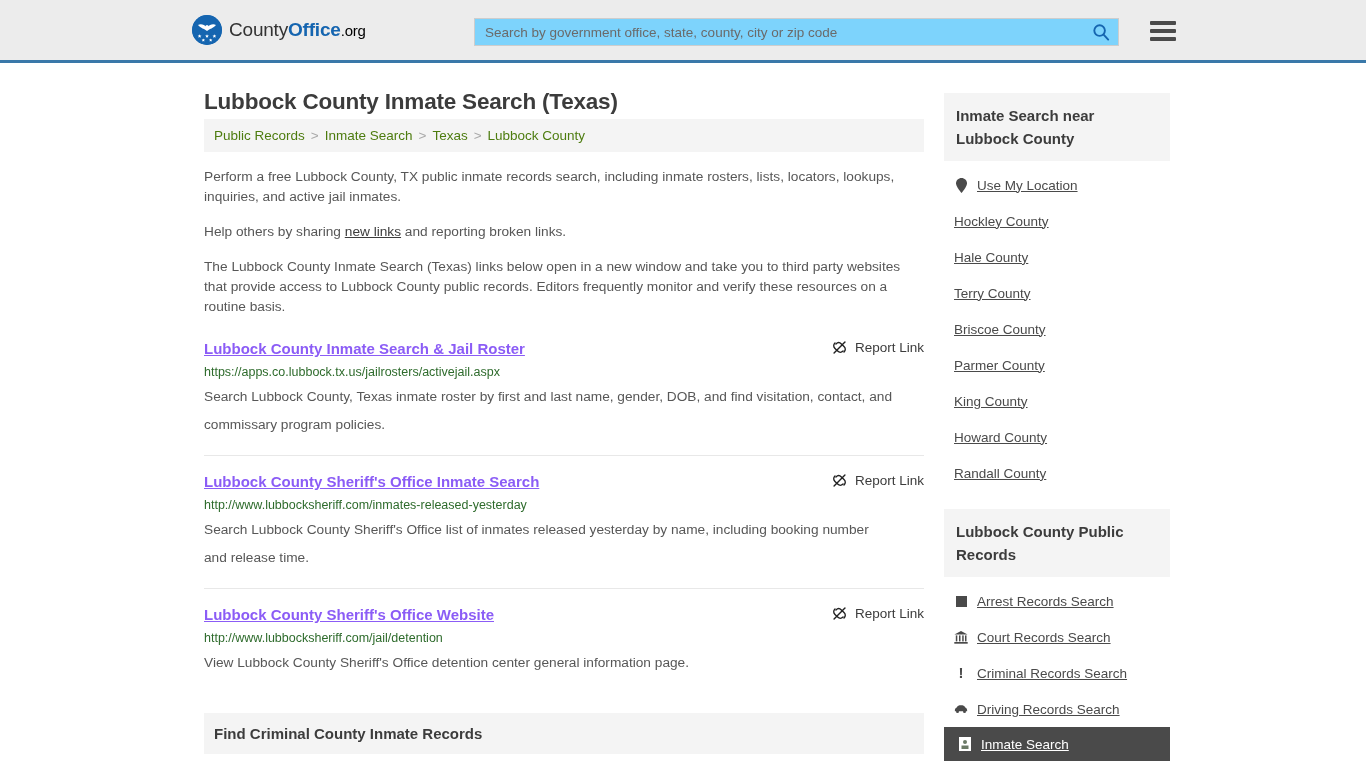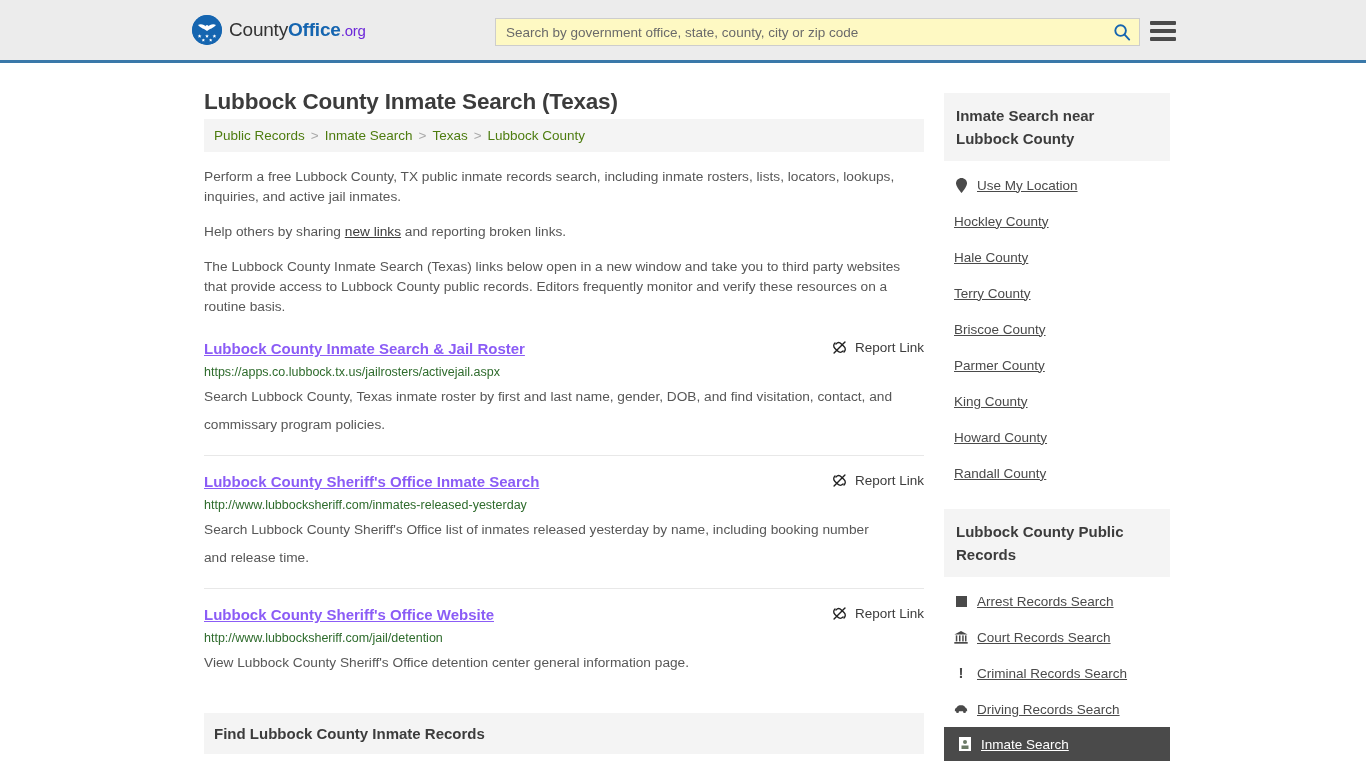--- a/index.html
+++ b/index.html
@@ -39,29 +39,29 @@
   }
   .brand-mark svg { position: absolute; top: 0; left: 0; }
   .brand-text {
     font-size: 19px;
     margin-left: 7px;
     letter-spacing: -0.2px;
     white-space: nowrap;
   }
   .brand-text .b-county { color: #333333; }
   .brand-text .b-office { color: #1565b0; font-weight: bold; }
-  .brand-text .b-org { color: #6d28d9; font-size: 15px; }
+  .brand-text .b-org { color: #000000; font-size: 15px; }
 
   .search-wrap {
     position: absolute;
-    left: 495px;
+    left: 474px;
     top: 18px;
     width: 645px;
     height: 28px;
-    background: #fef9c3;
+    background: #7dd3fc;
     border: 1px solid #cdcdcd;
     display: flex;
     align-items: center;
   }
   .search-input {
     flex: 1;
     border: 0;
     outline: none;
     height: 26px;
     padding: 0 10px;
@@ -361,21 +361,21 @@
             </svg>
             <span>Report Link</span>
           </span>
         </div>
         <div class="result-url">http://www.lubbocksheriff.com/jail/detention</div>
         <div class="result-desc">View Lubbock County Sheriff's Office detention center general information page.</div>
       </div>
 
     </div>
 
-    <div class="section-head">Find Lubbock County Inmate Records</div>
+    <div class="section-head">Find Criminal County Inmate Records</div>
     <div class="section-body">
       <p>A Lubbock County Inmate Search provides detailed information about a current or former inmate in Lubbock County, Texas. Federal, Texas State, and local Lubbock County prison systems are required to document all</p>
     </div>
   </div>
 
   <div class="side-col">
 
     <div class="side-box">
       <div class="side-title">Inmate Search near Lubbock County</div>
       <div class="side-list">

